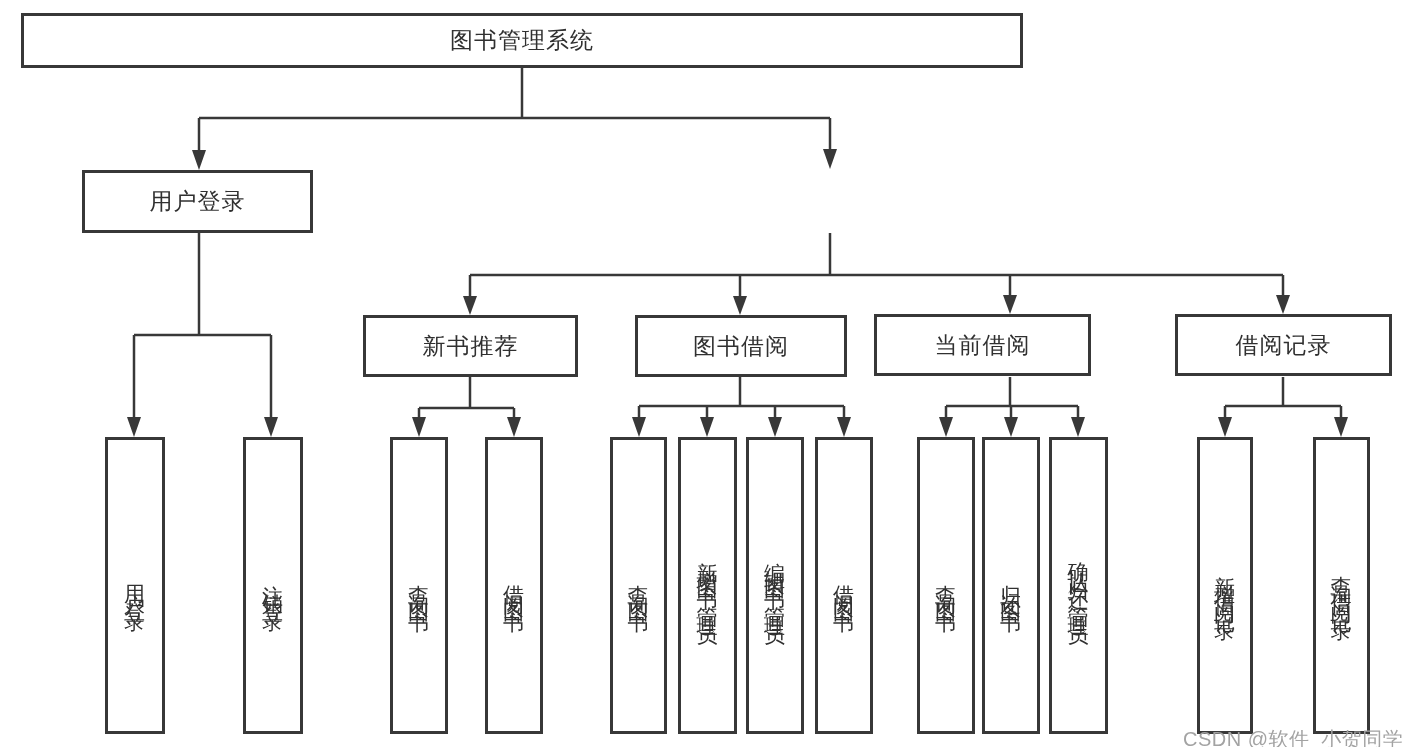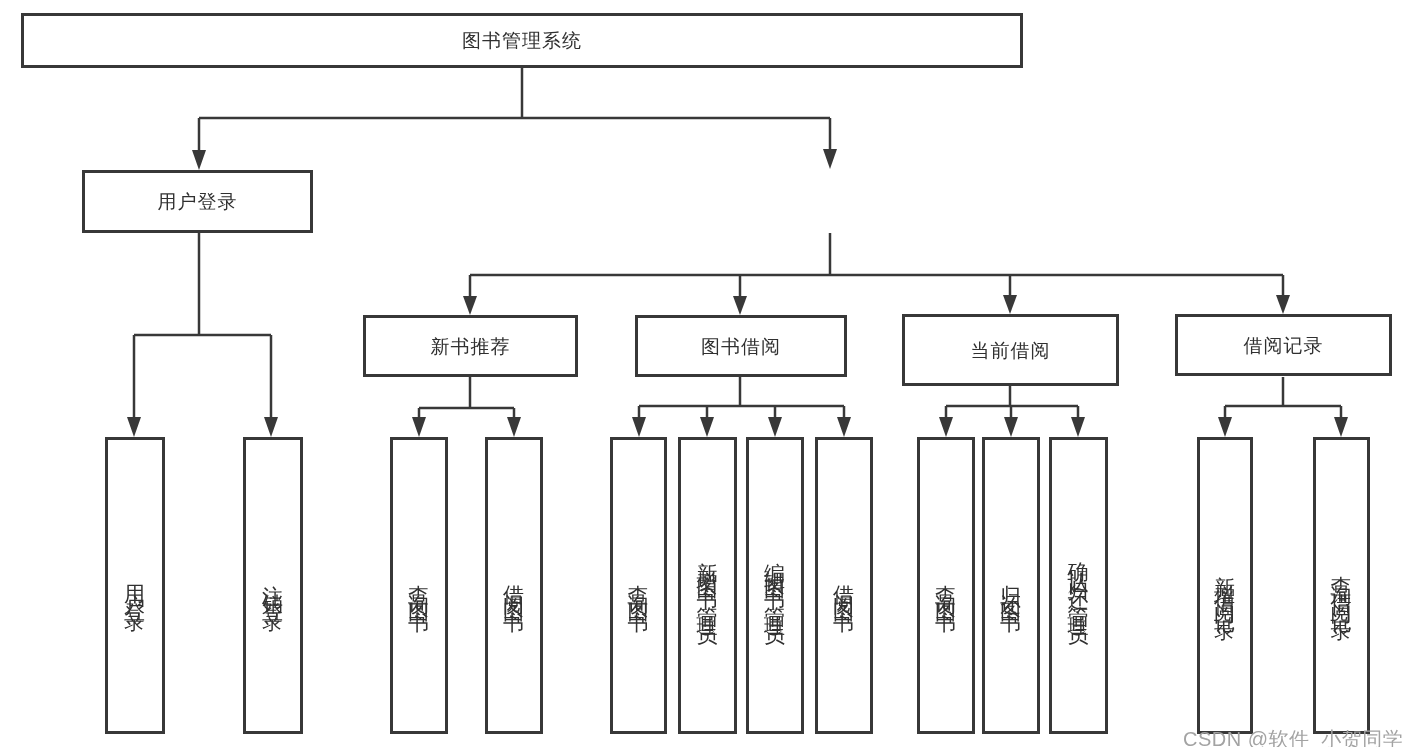--- a/index.html
+++ b/index.html
@@ -19,41 +19,41 @@
   }
   .node {
     position: absolute;
     box-sizing: border-box;
     border: 3px solid #383838;
     background: #ffffff;
     display: flex;
     align-items: center;
     justify-content: center;
     color: #303030;
-    font-size: 19px;
+    font-size: 23px;
     letter-spacing: 1px;
     z-index: 2;
   }
   .hnode { line-height: 1; }
   .vnode {
     writing-mode: vertical-rl;
     text-orientation: mixed;
     letter-spacing: 9px;
     font-size: 21px;
     line-height: 1;
   }
   
   .n-root            { left: 21px;   top: 13px;  width: 1002px; height: 55px; }
   
   .n-user-login      { left: 82px;   top: 170px; width: 231px;  height: 63px; }
   .n-book-mgmt       { left: 712px;  top: 169px; width: 235px;  height: 64px; }
   
   .n-new-book-rec    { left: 363px;  top: 315px; width: 215px;  height: 62px; }
   .n-book-borrow     { left: 635px;  top: 315px; width: 212px;  height: 62px; }
-  .n-current-borrow  { left: 902px;  top: 314px; width: 217px;  height: 72px; }
+  .n-current-borrow  { left: 874px;  top: 314px; width: 217px;  height: 62px; }
   .n-borrow-records  { left: 1175px; top: 314px; width: 217px;  height: 62px; }
   
   .leaf { top: 437px; height: 297px; }
   .n-leaf-user-login   { left: 105px;  width: 60px; }
   .n-leaf-logout       { left: 243px;  width: 60px; }
   .n-leaf-query1       { left: 390px;  width: 58px; }
   .n-leaf-borrow1      { left: 485px;  width: 58px; }
   .n-leaf-query2       { left: 610px;  width: 57px; }
   .n-leaf-add-book     { left: 678px;  width: 59px; }
   .n-leaf-edit-book    { left: 746px;  width: 58px; }

